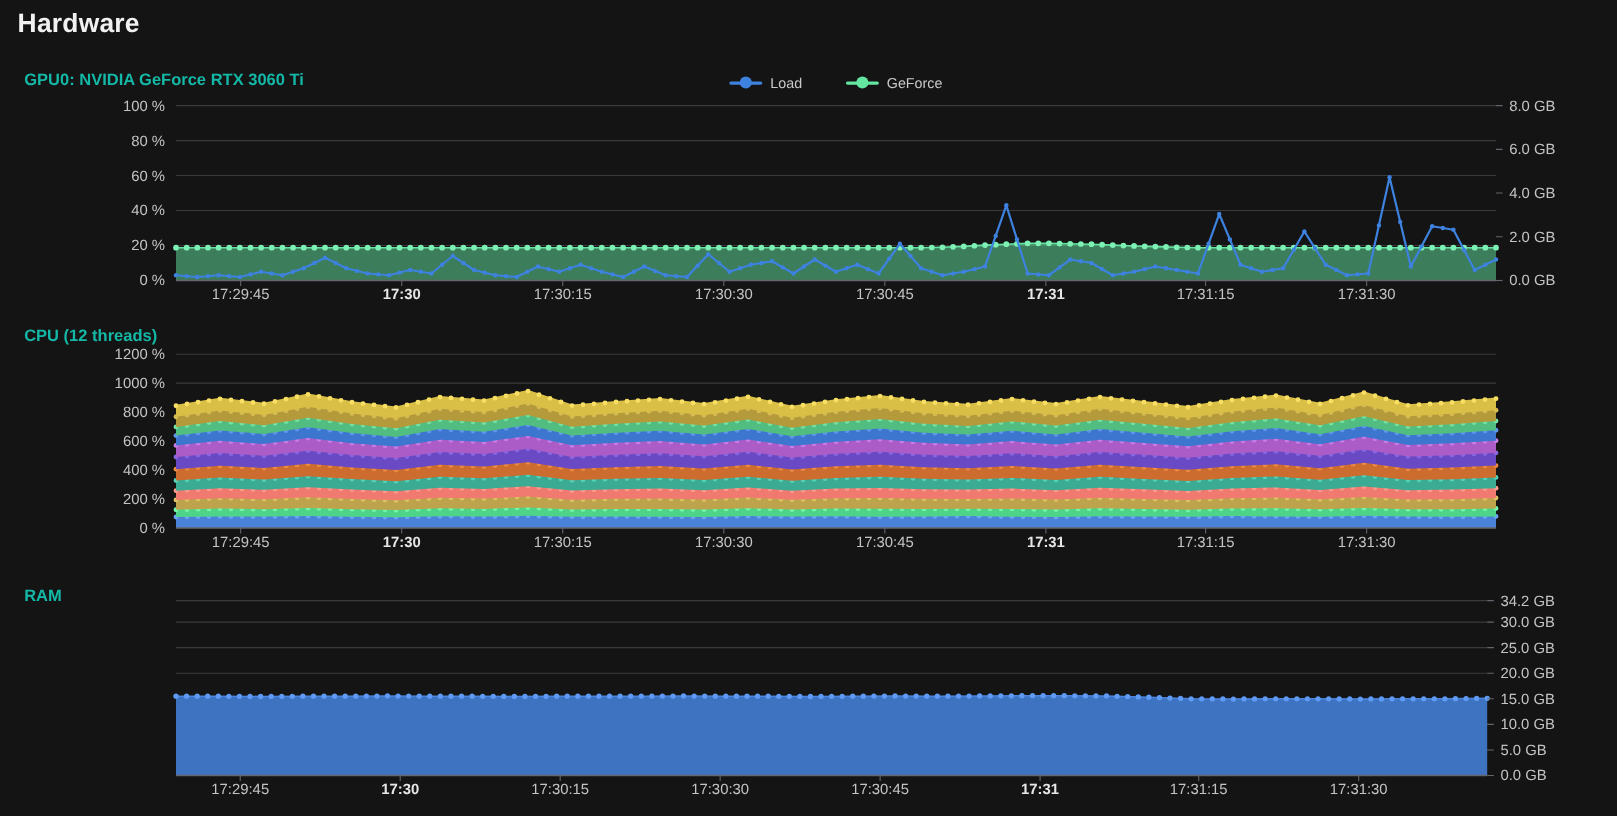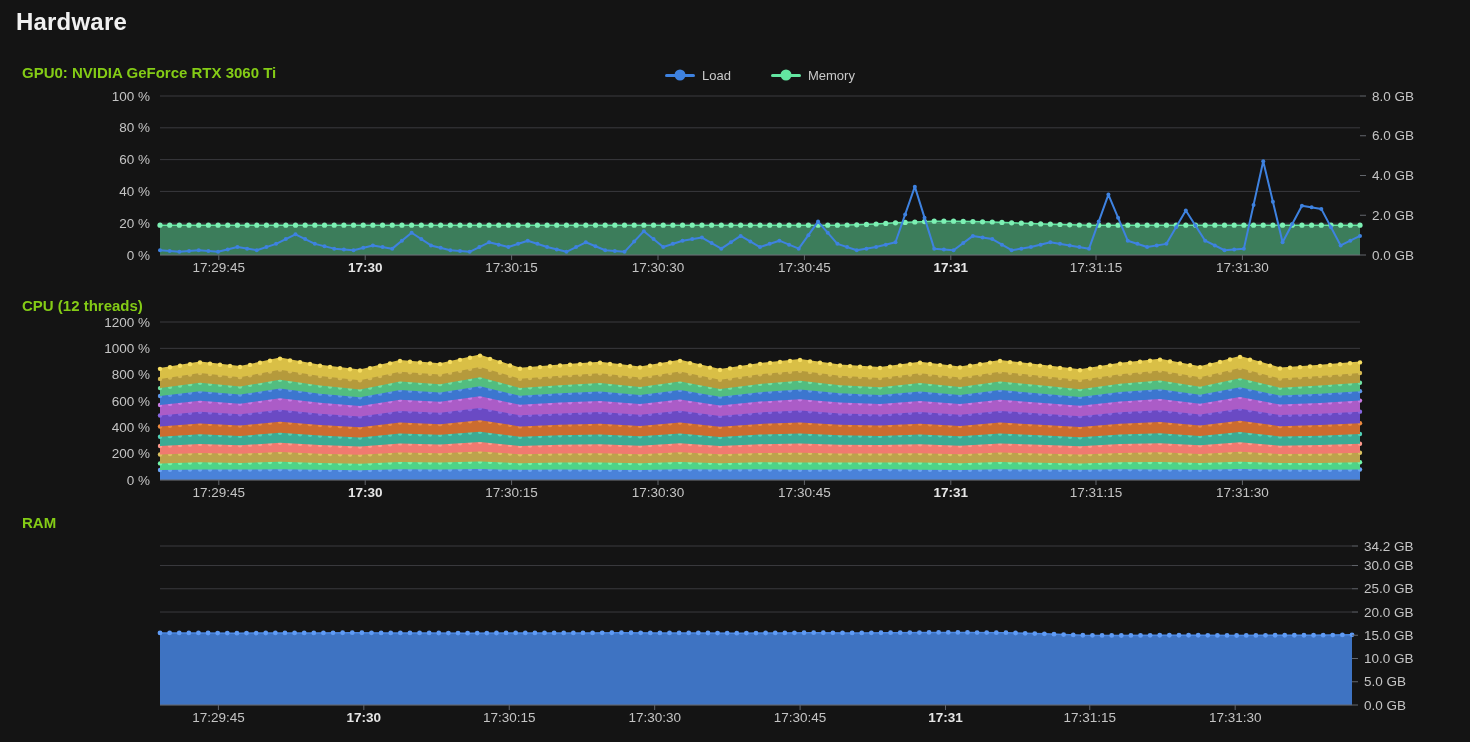--- a/index.html
+++ b/index.html
@@ -1,19 +1,19 @@
 <!DOCTYPE html>
 <html><head>
 <meta charset="utf-8">
 <style>
   html,body{margin:0;padding:0;background:#141414;width:1470px;height:742px;overflow:hidden;
     font-family:"Liberation Sans",sans-serif;-webkit-font-smoothing:antialiased;}
   #stage{position:relative;width:1470px;height:524px;background:#141414;}
   .page-title{position:absolute;left:16px;top:8px;font-size:24px;font-weight:600;color:#f1f1f1;letter-spacing:.2px;}
-  .section-title{position:absolute;left:22px;font-size:15px;font-weight:700;color:#84cc16;}
+  .section-title{position:absolute;left:22px;font-size:15px;font-weight:700;color:#14b8a6;}
   .legend-row{position:absolute;left:160px;width:1200px;display:flex;justify-content:center;gap:40px;align-items:center;height:18px;}
   .legend-item{display:flex;align-items:center;gap:7px;font-size:13px;color:#c9c9c9;cursor:pointer;}
   .lg-mark{position:relative;width:30px;height:12px;display:inline-block;}
   .lg-line{position:absolute;left:0;right:0;top:4.5px;height:3px;background:currentColor;border-radius:2px;}
   .lg-dot{position:absolute;left:50%;top:50%;transform:translate(-50%,-50%);width:11px;height:11px;border-radius:50%;background:currentColor;}
   svg.chart{position:absolute;left:0;display:block;}
   svg text{font-family:"Liberation Sans",sans-serif;}
 </style>
 </head>
 <body>
@@ -29,21 +29,21 @@
           <span class="lg-line"></span>
           <span class="lg-dot"></span>
         </span>
         <span>Load</span>
       </span>
       <span class="legend-item">
         <span class="lg-mark" style="color: rgb(99, 230, 161);">
           <span class="lg-line"></span>
           <span class="lg-dot"></span>
         </span>
-        <span>Memory</span>
+        <span>GeForce</span>
       </span>
     </div>
   <svg class="chart" style="top:88px;" width="1470" height="192" viewBox="0 0 1470 192">
       <g>
         <line x1="160" y1="8" x2="1360" y2="8" stroke="#3a3a3e" stroke-width="1"></line>
         <line x1="160" y1="39.8" x2="1360" y2="39.8" stroke="#3a3a3e" stroke-width="1"></line>
         <line x1="160" y1="71.60000000000001" x2="1360" y2="71.60000000000001" stroke="#3a3a3e" stroke-width="1"></line>
         <line x1="160" y1="103.4" x2="1360" y2="103.4" stroke="#3a3a3e" stroke-width="1"></line>
         <line x1="160" y1="135.2" x2="1360" y2="135.2" stroke="#3a3a3e" stroke-width="1"></line>
         <line x1="160" y1="167" x2="1360" y2="167" stroke="#3a3a3e" stroke-width="1"></line>
@@ -1902,21 +1902,21 @@
       <text x="1242.4" y="185" fill="#c4c4c4" font-size="13.5" text-anchor="middle" font-weight="400">17:31:30</text>
       <text x="150" y="14.5" fill="#c4c4c4" font-size="13.5" text-anchor="end">1200 %</text>
       <text x="150" y="40.833333333333314" fill="#c4c4c4" font-size="13.5" text-anchor="end">1000 %</text>
       <text x="150" y="67.16666666666667" fill="#c4c4c4" font-size="13.5" text-anchor="end">800 %</text>
       <text x="150" y="93.5" fill="#c4c4c4" font-size="13.5" text-anchor="end">600 %</text>
       <text x="150" y="119.83333333333334" fill="#c4c4c4" font-size="13.5" text-anchor="end">400 %</text>
       <text x="150" y="146.16666666666666" fill="#c4c4c4" font-size="13.5" text-anchor="end">200 %</text>
       <text x="150" y="172.5" fill="#c4c4c4" font-size="13.5" text-anchor="end">0 %</text>
     </svg>
 
-  <div class="section-title" style="top:514px;">RAM</div>
+  <div class="section-title" style="top:533px;">RAM</div>
   <svg class="chart" style="top:536px;" width="1470" height="202" viewBox="0 0 1470 202">
       <g>
         <line x1="160" y1="10" x2="1352" y2="10" stroke="#3a3a3e" stroke-width="1"></line>
         <line x1="160" y1="29.5263157894737" x2="1352" y2="29.5263157894737" stroke="#3a3a3e" stroke-width="1"></line>
         <line x1="160" y1="52.771929824561425" x2="1352" y2="52.771929824561425" stroke="#3a3a3e" stroke-width="1"></line>
         <line x1="160" y1="76.01754385964912" x2="1352" y2="76.01754385964912" stroke="#3a3a3e" stroke-width="1"></line>
         <line x1="160" y1="99.26315789473685" x2="1352" y2="99.26315789473685" stroke="#3a3a3e" stroke-width="1"></line>
         <line x1="160" y1="122.50877192982456" x2="1352" y2="122.50877192982456" stroke="#3a3a3e" stroke-width="1"></line>
         <line x1="160" y1="145.75438596491227" x2="1352" y2="145.75438596491227" stroke="#3a3a3e" stroke-width="1"></line>
         <line x1="160" y1="169" x2="1352" y2="169" stroke="#3a3a3e" stroke-width="1"></line>

